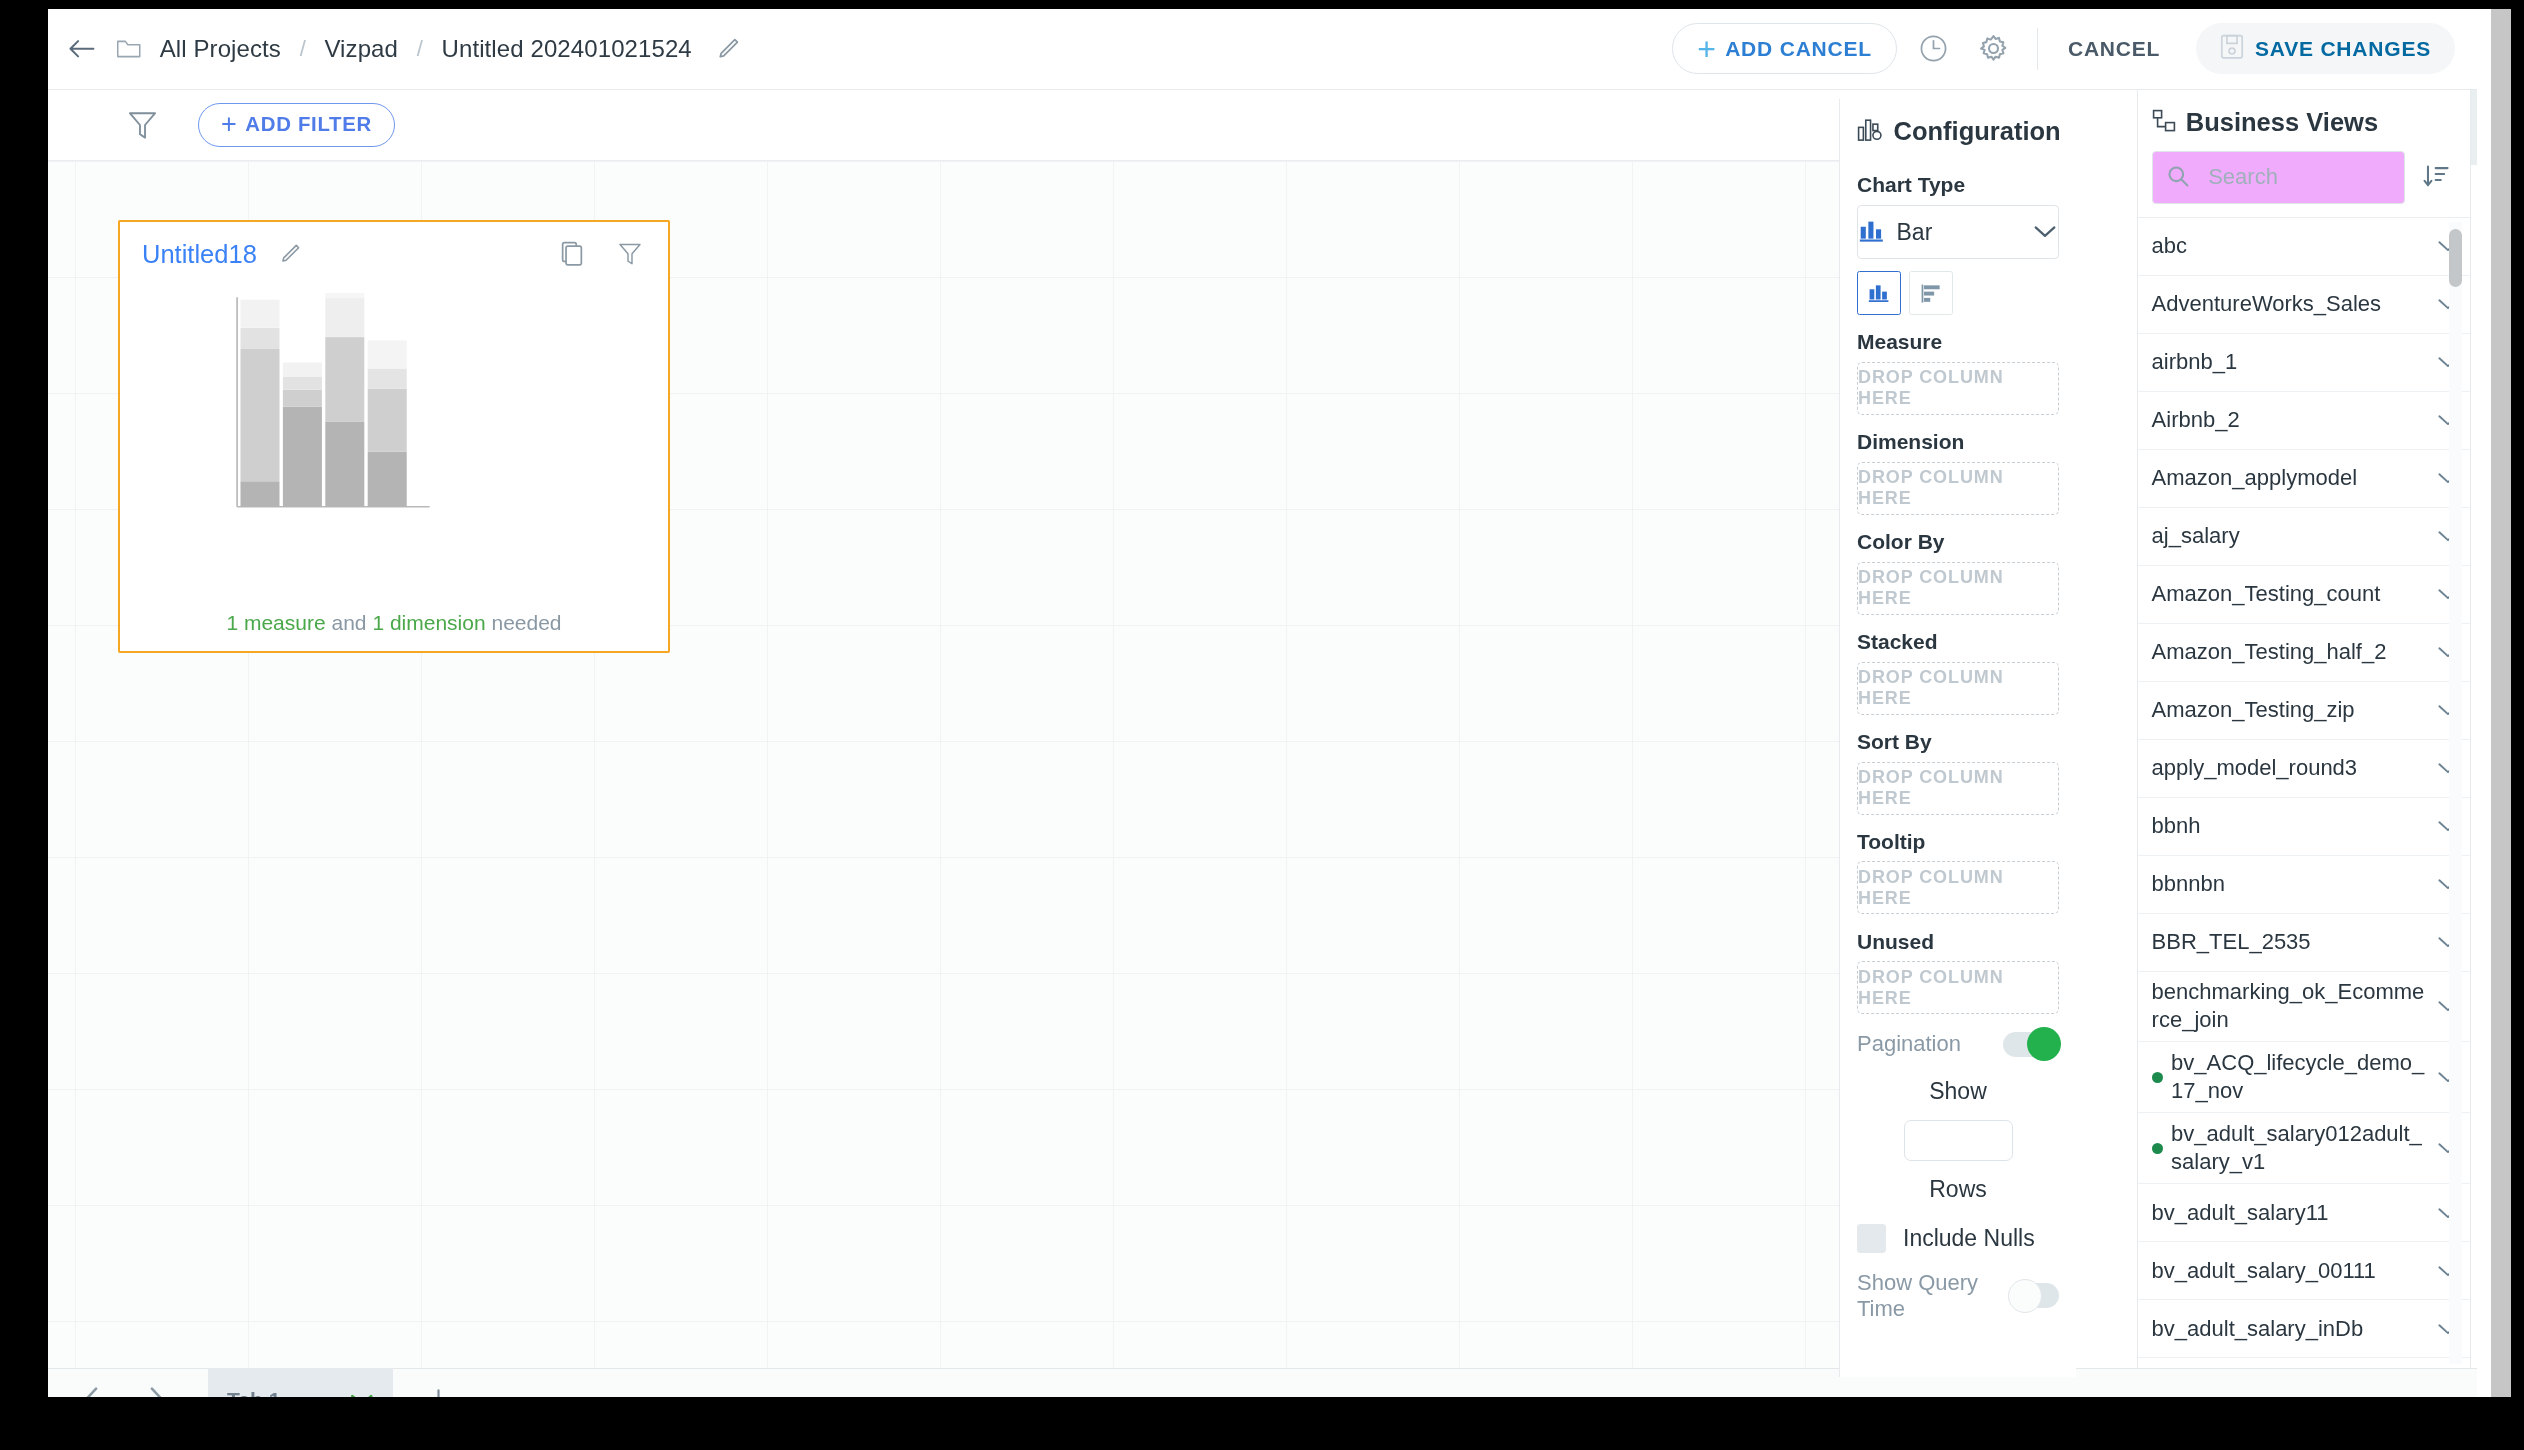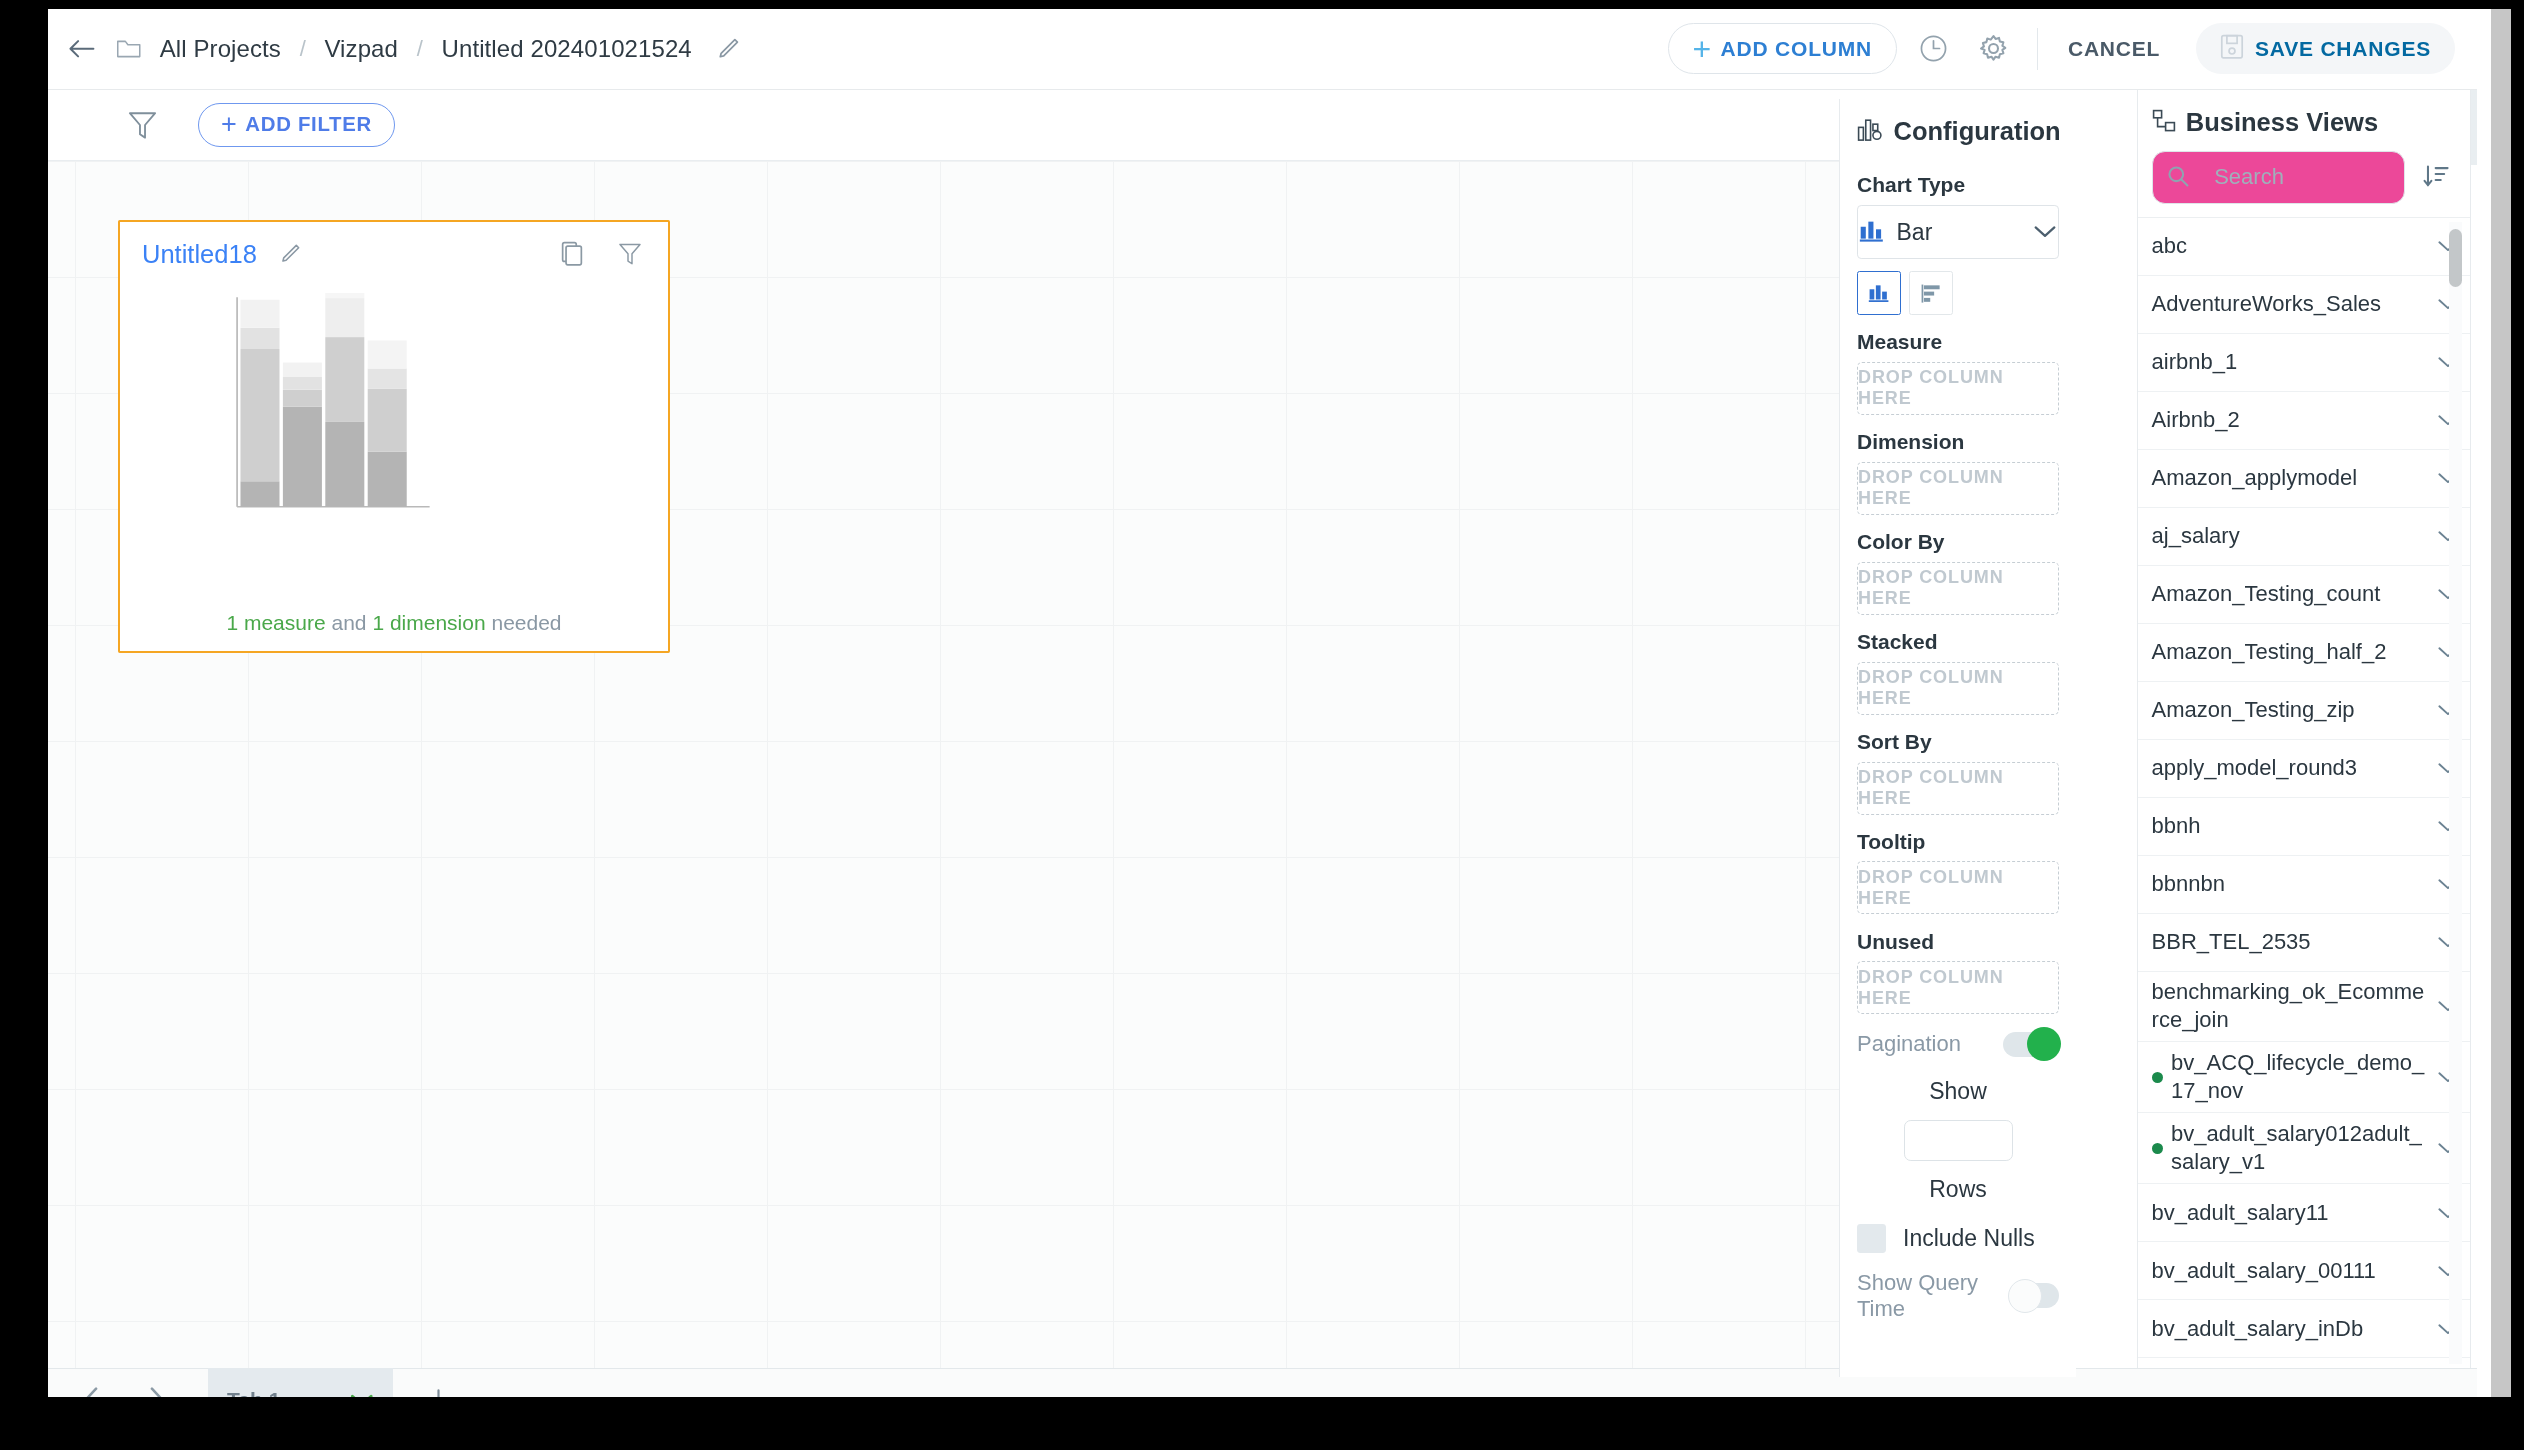--- a/index.html
+++ b/index.html
@@ -220,22 +220,22 @@
   .bv-panel {
     position: absolute; left: 2089px; top: 81px;
     width: 333px; height: 1278px;
     background: #fff; border-left: 0.8px solid #e7ebee;
     overflow: hidden;
   }
   .bv-head { display: flex; align-items: center; gap: 10.2px; padding: 18.7px 0 8.5px 13.6px; }
   .bv-head .ttl { font-size: 25.5px; font-weight: 700; color: #2b3740; }
   .bv-search-row { display: flex; align-items: center; gap: 13.6px; padding: 5.1px 15.3px 12px 13.6px; }
   .bv-search {
-    flex: 1; height: 53px; border: 0.8px solid #dfe5e9; border-radius: 13px;
-    display: flex; align-items: center; padding: 0 13.6px; gap: 24px; background: #ec4899;
+    flex: 1; height: 53px; border: 0.8px solid #dfe5e9; border-radius: 4px;
+    display: flex; align-items: center; padding: 0 13.6px; gap: 18px; background: #f0abfc;
   }
   .bv-search input {
     border: none; outline: none; font-size: 22px; color: #2b3740;
     font-family: "Liberation Sans", sans-serif; background: transparent; width: 100%;
   }
   .bv-search input::placeholder { color: #9fb0bb; }
   .sort-ico { width: 36px; height: 36px; color: #5f7788; cursor: pointer;
     display: flex; align-items: center; justify-content: center; }
 
   .bv-list {
@@ -313,21 +313,21 @@
     </div>
     <div class="title-edit">
       <svg width="24" height="24" viewBox="0 0 28 28" fill="none" stroke="currentColor" stroke-width="2" stroke-linecap="round" stroke-linejoin="round">
           <path d="M22 3l3 3L9 22l-4 1 1-4z"></path>
         </svg>
     </div>
 
     <div class="topbar-right">
       <div class="add-chart-btn">
         <span class="plus">+</span>
-        <span class="lbl">ADD COLUMN</span>
+        <span class="lbl">ADD CANCEL</span>
       </div>
       <div class="tb-icon">
         <svg width="31" height="31" viewBox="0 0 36 36" fill="none" stroke="currentColor" stroke-width="2">
             <circle cx="18" cy="18" r="14"></circle>
             <path d="M18 9v9h7" stroke-linecap="round"></path>
           </svg>
       </div>
       <div class="tb-icon">
         <svg width="31" height="31" viewBox="0 0 36 36" fill="none" stroke="currentColor" stroke-width="2.4">
             <circle cx="18" cy="18" r="5.2"></circle>

